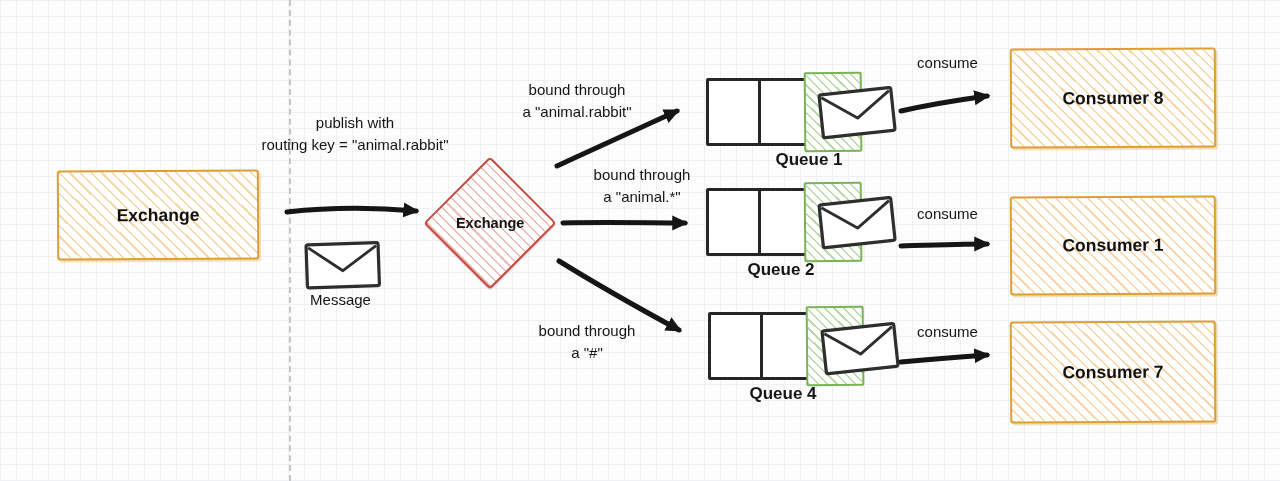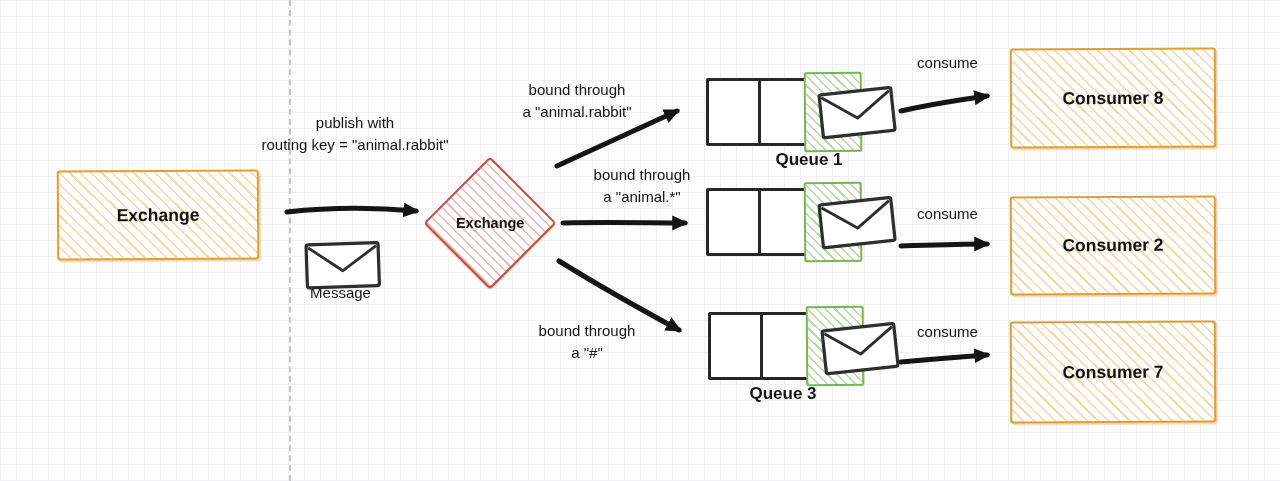--- a/index.html
+++ b/index.html
@@ -118,21 +118,21 @@
 
   <div class="queue-rect" style="left:708px; top:312px;">
     <div class="queue-divider"></div>
   </div>
   <div class="msg-slot" style="left:806px; top:306px;"></div>
 
   <div class="sketch-box" style="left:1010px; top:48px; width:206px; height:100px;">
     <span class="box-label">Consumer 8</span>
   </div>
   <div class="sketch-box" style="left:1010px; top:196px; width:206px; height:99px;">
-    <span class="box-label">Consumer 2</span>
+    <span class="box-label">Consumer 1</span>
   </div>
   <div class="sketch-box" style="left:1010px; top:321px; width:206px; height:102px;">
     <span class="box-label">Consumer 7</span>
   </div>
 
   <div class="t" style="left:212px; top:112px; width:286px;">
     <span>publish with</span>
     <span>routing key = "animal.rabbit"</span>
   </div>
 
@@ -155,25 +155,28 @@
   <div class="t" style="left:885px; top:203px; width:125px;">
     <span>consume</span>
   </div>
   <div class="t" style="left:885px; top:321px; width:125px;">
     <span>consume</span>
   </div>
 
   <div class="t t-bold" style="left:706px; top:149px; width:150px;margin-left:28px;">
     <span>Queue 1</span>
   </div>
+  <div class="t t-bold" style="left:706px; top:259px; width:150px;">
+    <span>Queue 2</span>
+  </div>
   <div class="t t-bold" style="left:708px; top:383px; width:150px;">
-    <span>Queue 3</span>
-  </div>
-
-  <div class="t" style="left:278px; top:282px; width:125px;">
+    <span>Queue 4</span>
+  </div>
+
+  <div class="t" style="left:278px; top:289px; width:125px;">
     <span>Message</span>
   </div>
 
   <svg class="overlay" viewBox="0 0 1280 481" aria-hidden="true">
     <defs>
       <marker id="ah" viewBox="0 0 10 10" refX="7.5" refY="5" markerWidth="3.4" markerHeight="3.4" orient="auto-start-reverse">
         <path class="arrow-head" d="M0,0.6 L9.5,5 L0,9.4 z"></path>
       </marker>
       <g id="envelope">
         <rect class="env-body" x="0" y="0" width="72" height="43" rx="2"></rect>

